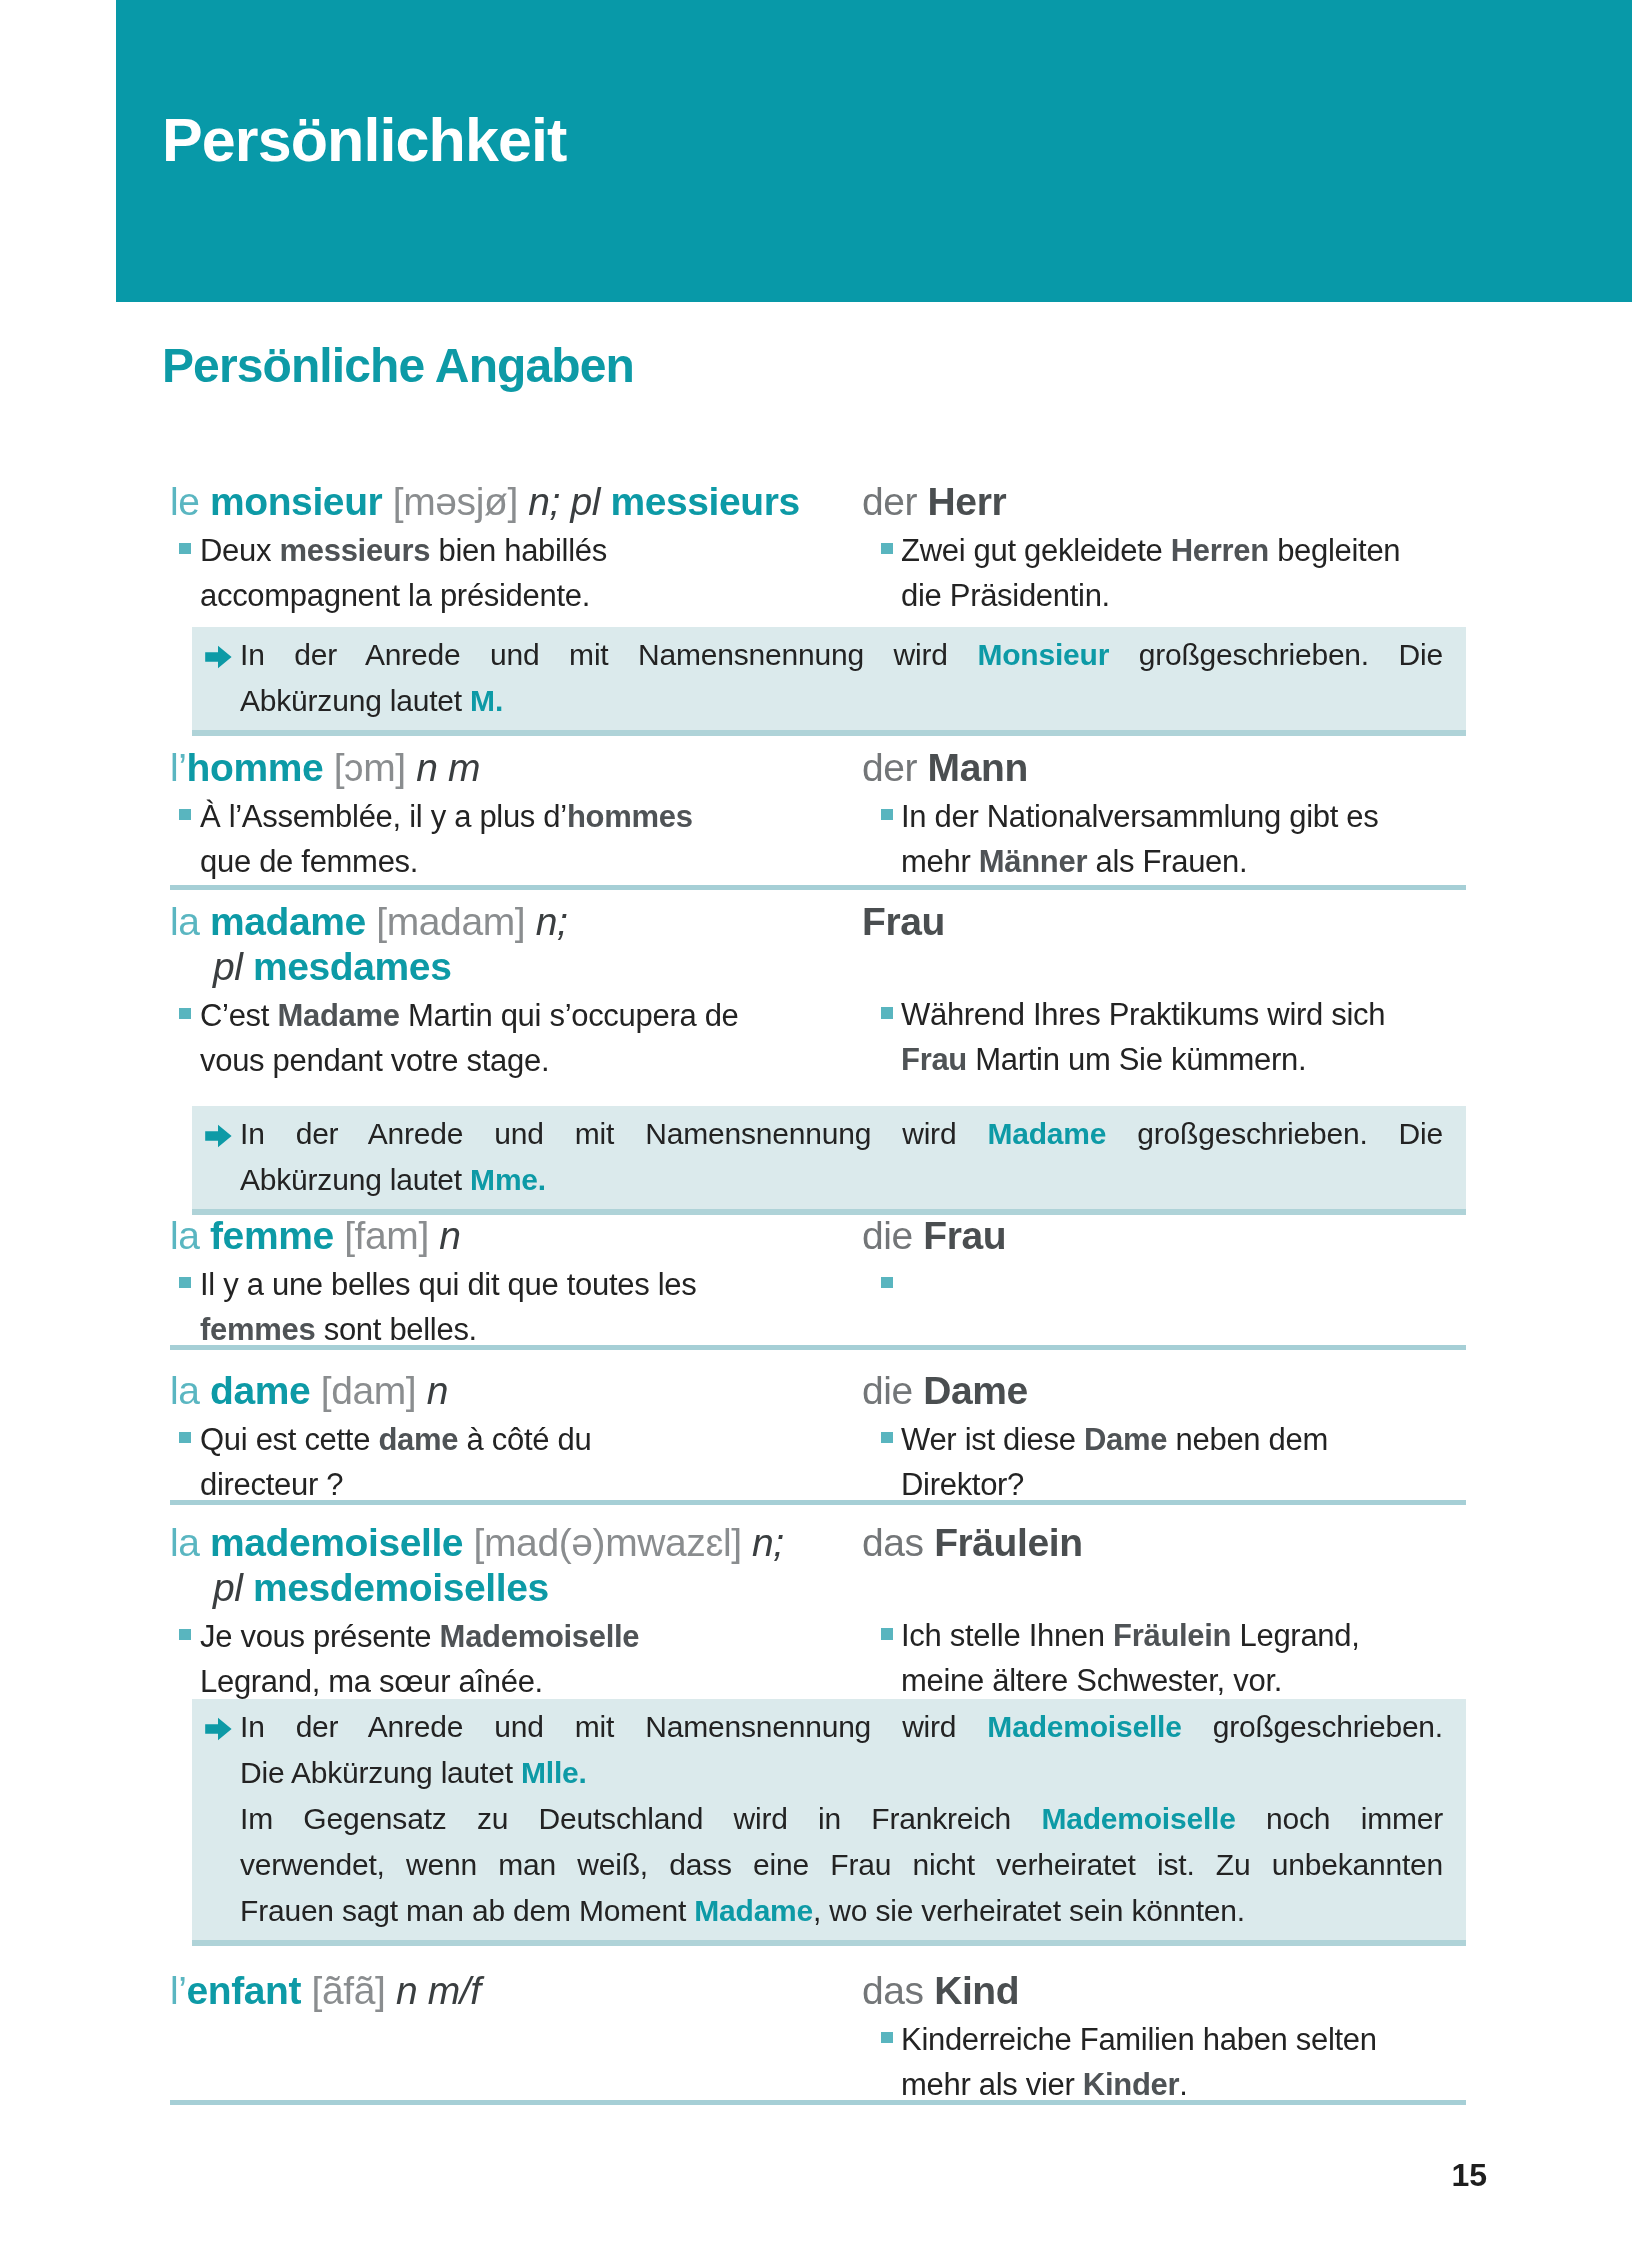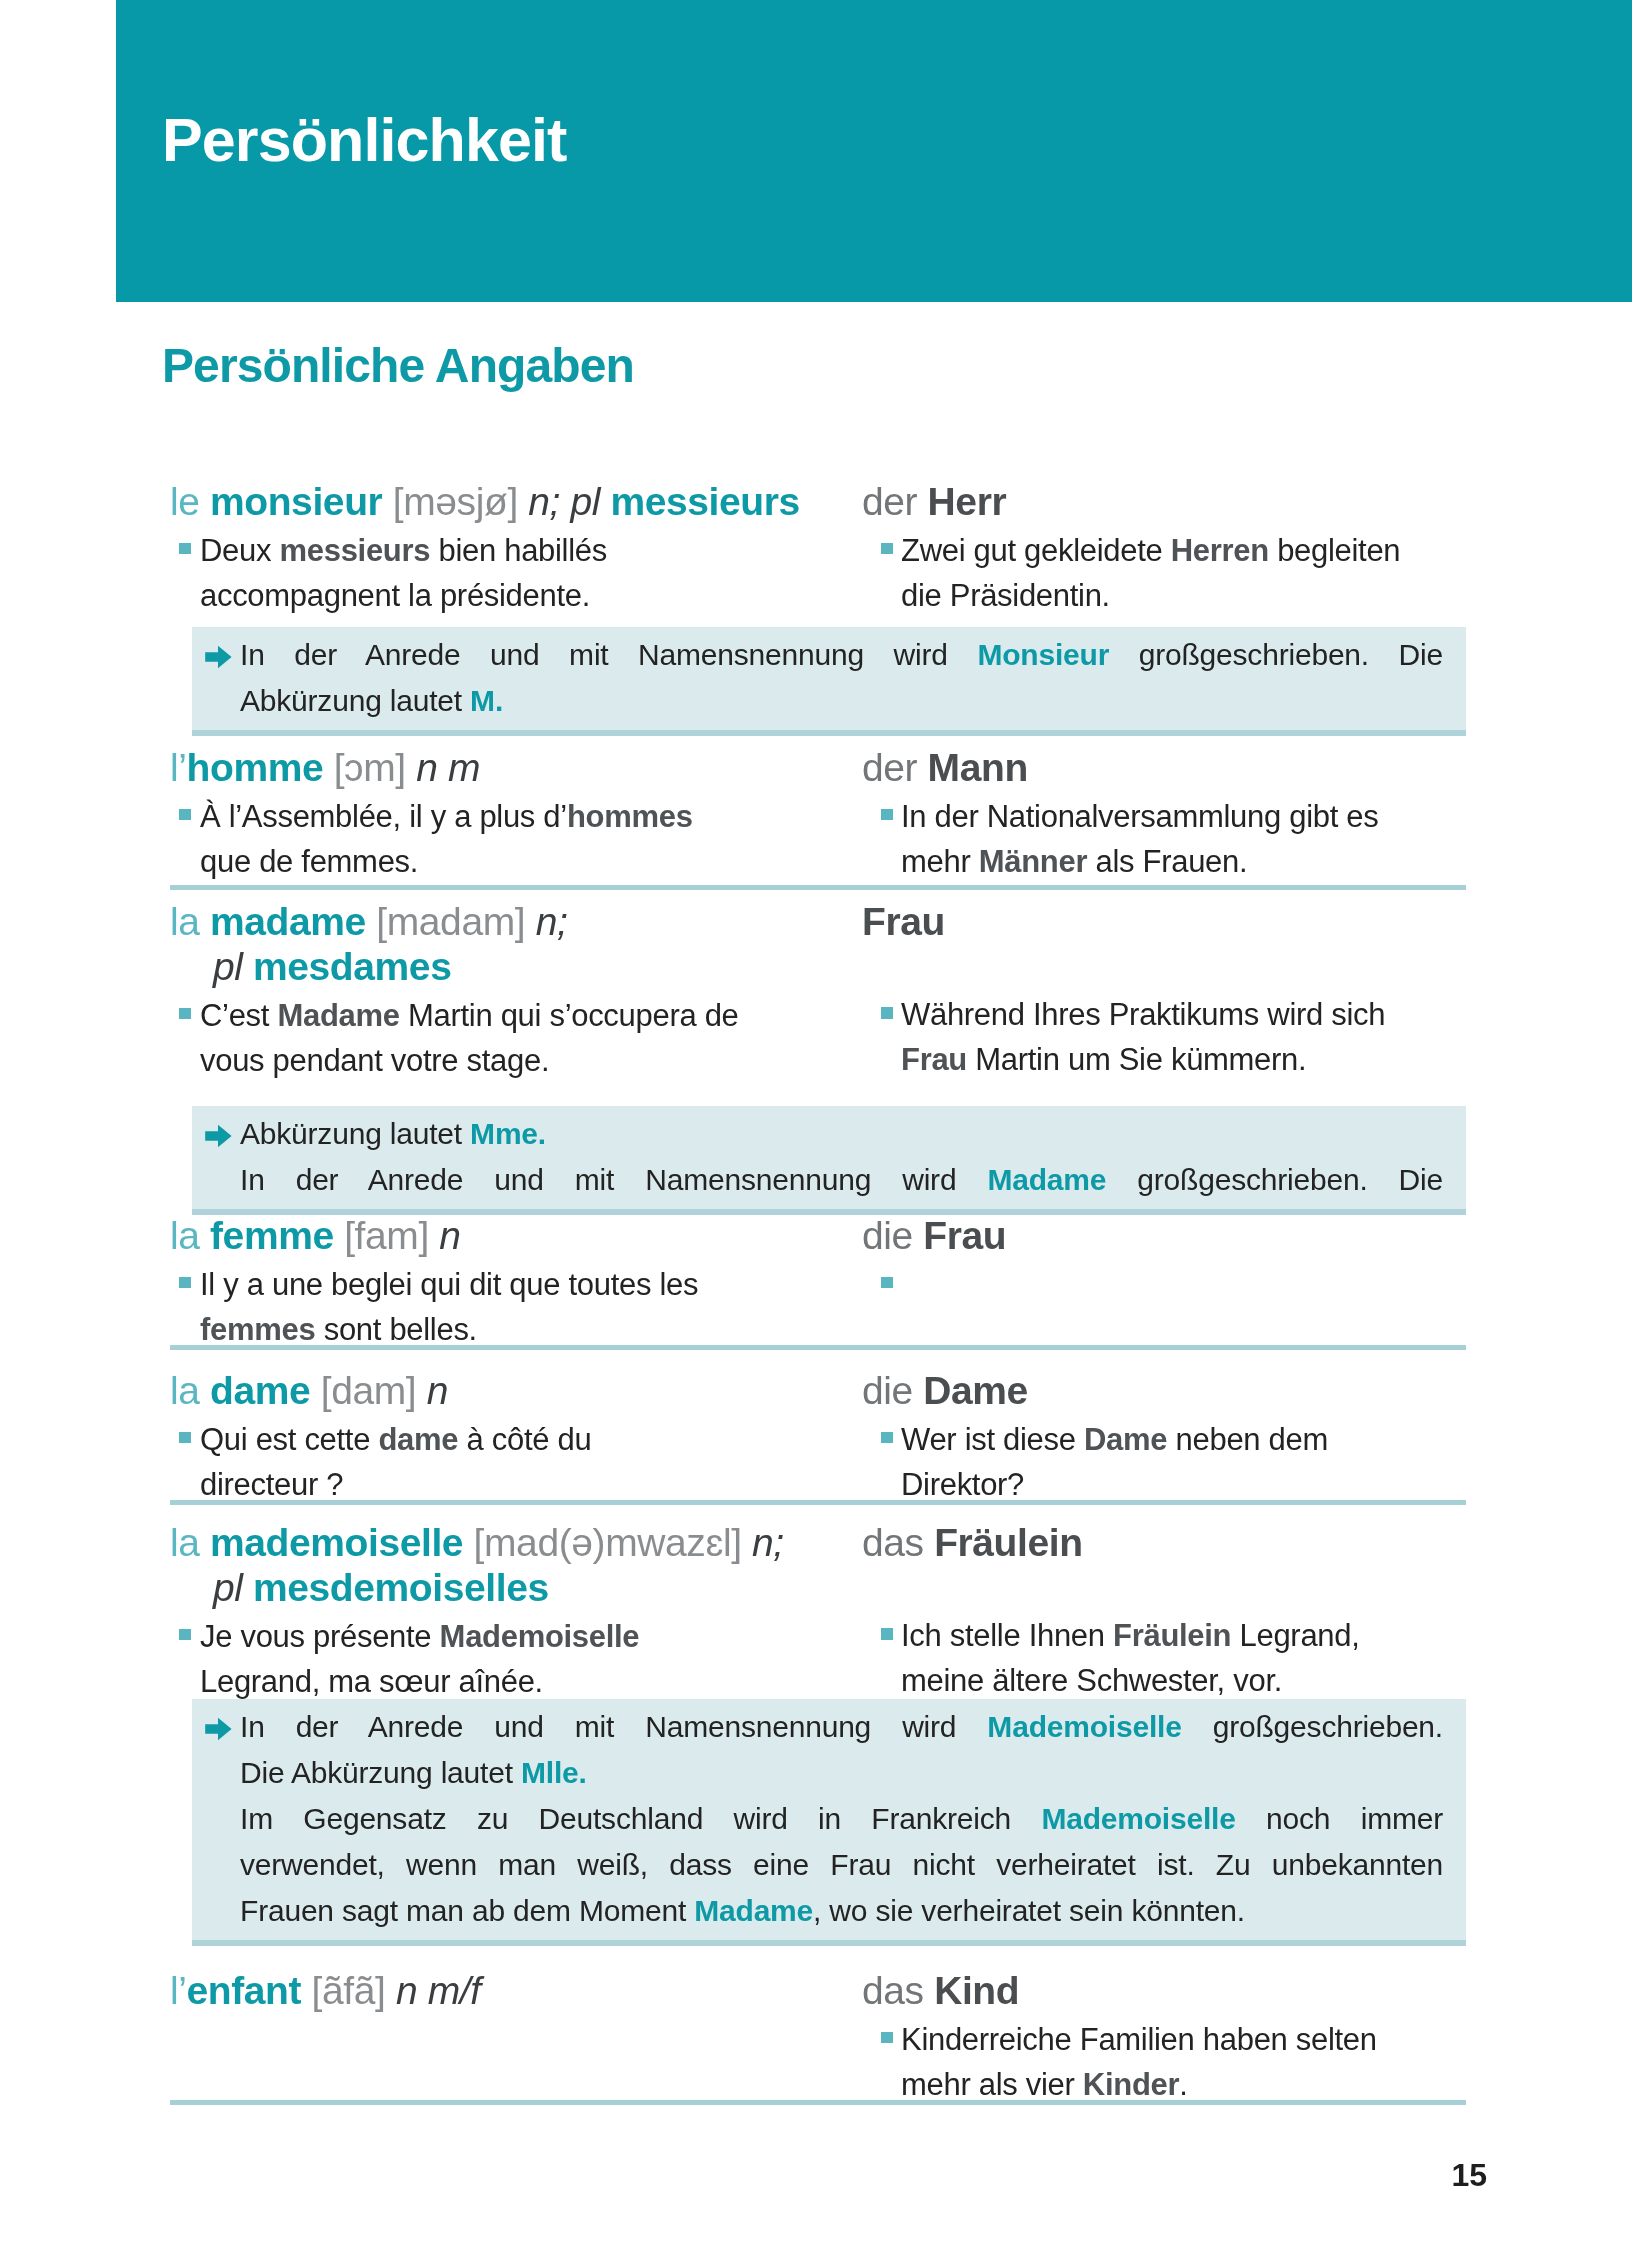--- a/index.html
+++ b/index.html
@@ -135,29 +135,29 @@
       <div class="head"><span class="dhw">Frau</span></div>
       <div class="ex offset"><span class="bullet"></span><span><span>Während Ihres Praktikums wird sich </span><span class="b">Frau</span><span> Martin um Sie kümmern.</span></span></div>
     </div>
   </section>
 
   <aside class="note" style="top:1106px">
     <svg class="arrow" viewBox="0 0 34 30">
         <polygon points="0,9 16,9 16,1 33,15 16,29 16,21 0,21" fill="#0d9aa6"></polygon>
       </svg>
     <div class="note-body">
+        <div class="line j"><span>In der Anrede und mit Namensnennung wird </span><span class="tb">Madame</span><span> großgeschrieben. Die</span></div>
         <div class="line"><span>Abkürzung lautet </span><span class="tb">Mme.</span></div>
-        <div class="line j"><span>In der Anrede und mit Namensnennung wird </span><span class="tb">Madame</span><span> großgeschrieben. Die</span></div>
       </div>
   </aside>
 
   <section class="entry" style="top:1213px">
     <div class="col fr">
       <div class="head"><span class="a">la </span><span class="hw">femme</span><span class="ph"> [fam] </span><span class="g">n</span></div>
-      <div class="ex"><span class="bullet"></span><span><span>Il y a une beglei qui dit que toutes les </span><span class="b">femmes</span><span> sont belles.</span></span></div>
+      <div class="ex"><span class="bullet"></span><span><span>Il y a une belles qui dit que toutes les </span><span class="b">femmes</span><span> sont belles.</span></span></div>
     </div>
     <div class="col de">
       <div class="head"><span class="da">die </span><span class="dhw">Frau</span></div>
       <div class="ex"><span class="bullet"></span></div>
     </div>
   </section>
 
   <div class="sep" style="top:1345px"></div>
 
   <section class="entry" style="top:1368px">

